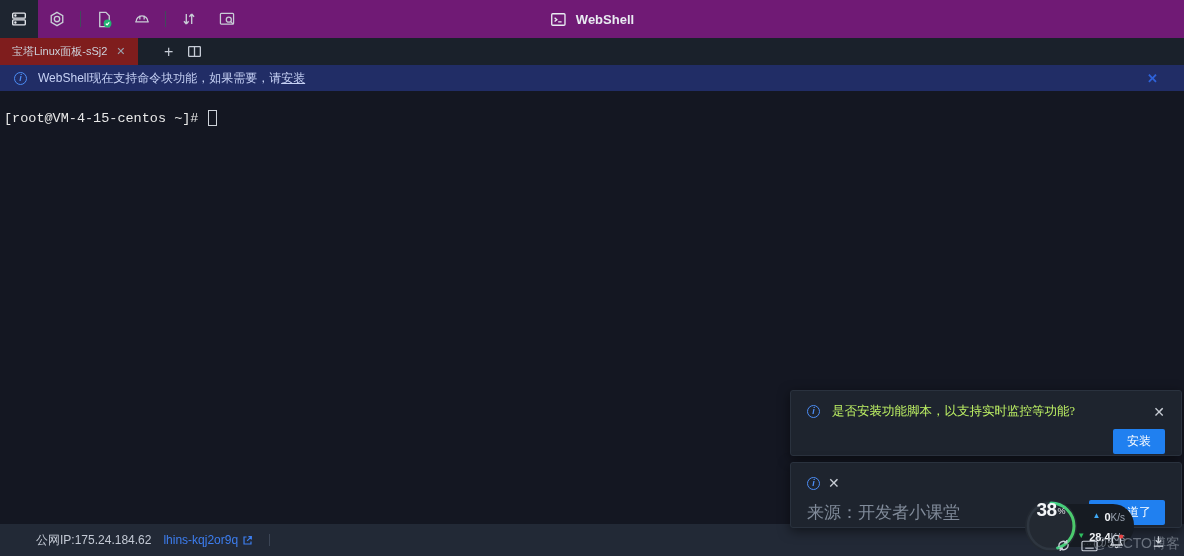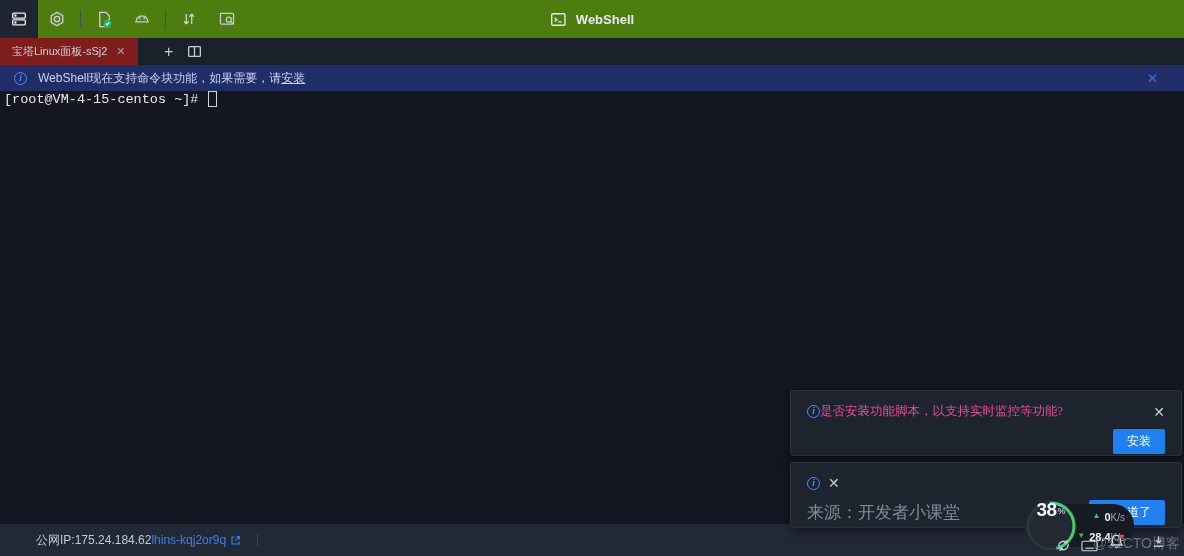--- a/index.html
+++ b/index.html
@@ -6,21 +6,21 @@
   html,body { width:1184px; height:556px; overflow:hidden; }
   body {
     font-family:"Liberation Sans", sans-serif;
     background:#141722; color:#d5dae2;
     position:relative;
   }
   svg { display:block; }
 
   
   .topbar {
-    height:38px; background:#4d7c0f;
+    height:38px; background:#701a75;
     display:flex; align-items:center; position:relative;
   }
   .tb-group { display:flex; align-items:center; height:100%; }
   .tb-btn {
     width:38px; height:38px; display:flex; align-items:center; justify-content:center;
     color:#c8cdd6; cursor:pointer;
   }
   .tb-btn.active { background:#1e2530; color:#e7eaef; }
   .tb-divider { width:1px; height:16px; background:#414b5c; margin:0 4px; }
   .tb-title {
@@ -59,51 +59,51 @@
     font-style:italic; font-weight:bold; flex:none;
   }
   .banner-text { margin-left:11px; font-size:12px; color:#c7d2f5; }
   .banner-link { font-size:12px; color:#c7d2f5; text-decoration:underline; cursor:pointer; }
   .banner-close {
     position:absolute; right:26px; color:#2e62d9; font-size:13px; font-weight:bold; cursor:pointer;
   }
 
   
   .terminal {
-    height:442px; background:#141722; padding:0 4px; cursor:text; position:relative;text-align:right;
+    height:442px; background:#141722; padding:19px 4px; cursor:text; position:relative;text-align:right;
   }
   .prompt {
     font-family:"Liberation Mono", monospace; font-size:13.5px; color:#e8e8e8;
     white-space:pre; display:flex; align-items:center;
   }
   .cursor {
     display:inline-block; width:9px; height:16px;
     border:1px solid #ced3da; margin-left:1px;
   }
 
   
   .statusbar {
     height:32px; background:#222936; display:flex; align-items:center;
     padding-left:36px; font-size:12px; position:absolute; left:0; right:0; bottom:0;
   }
   .status-ip { color:#c3c9d4; }
-  .status-link { color:#3d7ef0; margin-left:0; cursor:pointer; }
+  .status-link { color:#3d7ef0; margin-left:12px; cursor:pointer; }
   .status-ext { margin-left:4px; color:#3d7ef0; cursor:pointer; }
   .status-div { width:1px; height:12px; background:#3c4555; margin-left:16px; }
 
   
   .toast {
     position:absolute; right:2px; width:392px; background:#1e242e;
     border:1px solid #2a323e; border-radius:3px;
     box-shadow:0 3px 12px rgba(0,0,0,.5); z-index:20; padding:12px 16px;
   }
   .toast-1 { top:390px; height:66px; }
   .toast-2 { top:462px; height:66px; }
   .toast-head { display:flex; align-items:center; }
-  .toast-msg { font-size:12.5px; color:#ec4899; flex:1;font-family:Liberation Serif, serif; }
+  .toast-msg { margin-left:12px; font-size:12.5px; color:#bef264; flex:1;font-family:Liberation Serif, serif; }
   .toast-close { color:#c8cdd5; font-size:14px; cursor:pointer; margin-left:8px; }
   .toast-foot { display:flex; align-items:center; justify-content:space-between; margin-top:9px; }
   .toast-source { font-size:17px; color:#818b9a; }
   .toast-btn {
     background:#2080f0; color:#ffffff; font-size:12px; border:none; border-radius:2px;
     padding:4px 14px; cursor:pointer; margin-left:auto;
   }
 
   
   .speed-pill {

